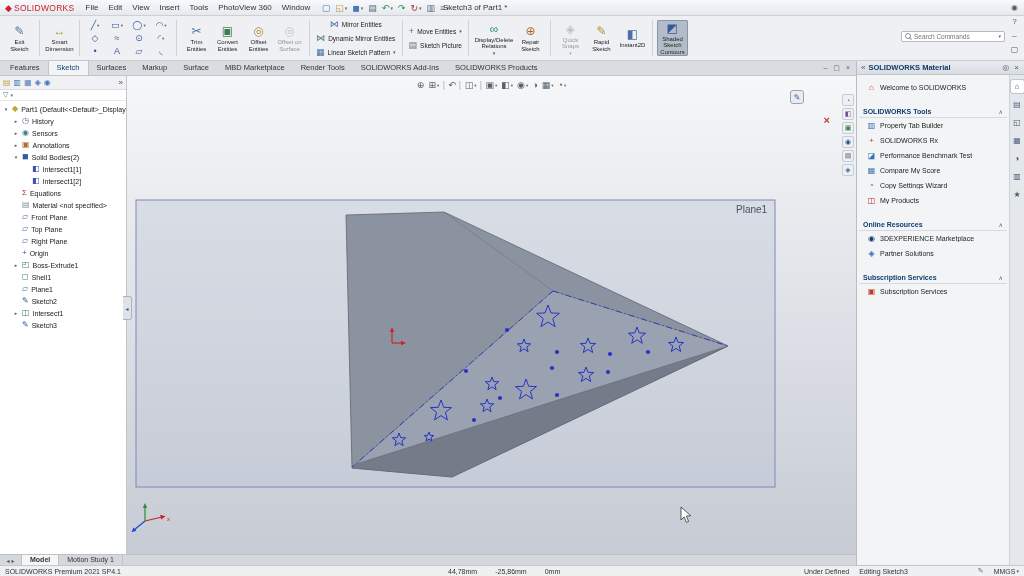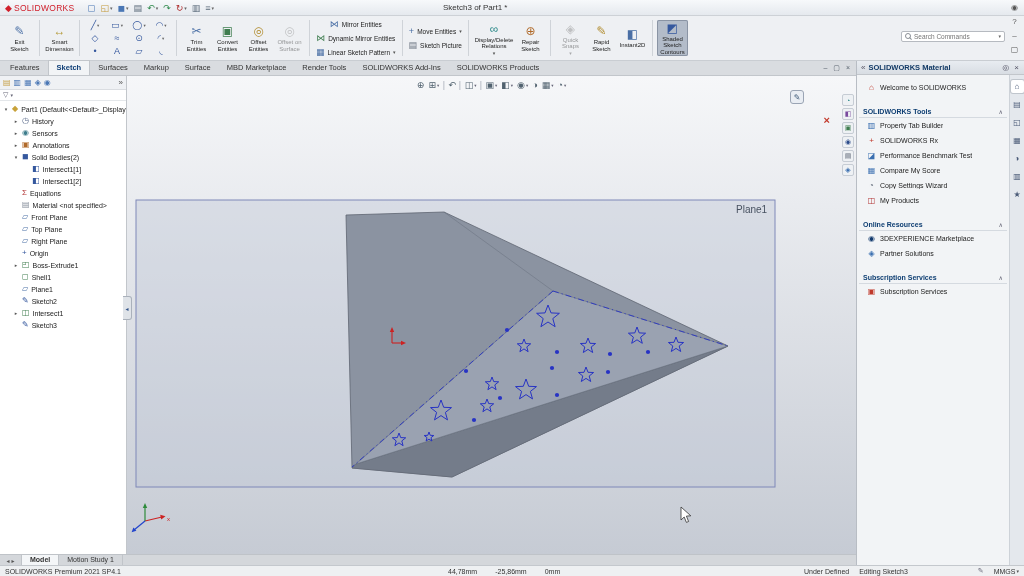--- a/index.html
+++ b/index.html
@@ -44,21 +44,21 @@
   .ecell.dd::after{content:"▾";font-size:4.5px;color:#666;}
   .rowcol{display:flex;flex-direction:column;justify-content:center;gap:3px;}
   .rowbtn{display:flex;align-items:center;gap:3px;font-size:6.5px;color:#222;padding:1px 2px;white-space:nowrap;}
   .ricn{font-size:9px;line-height:9px;}
   .rowbtn.dd::after{content:"▾";font-size:5px;color:#555;}
 
   
   #tabrow{position:absolute;left:0;top:61px;width:856px;height:15px;background:#d9dce0;border-bottom:1px solid #c2c6cb;display:flex;align-items:flex-end;z-index:5;}
   #tab-items{display:flex;height:15px;align-items:flex-end;padding-left:2px;}
   .tab{padding:0 8px;font-size:7.5px;line-height:14px;color:#333;white-space:nowrap;}
-  .tab.active{background:#f2f4f6;color:#0f3f77;font-weight:bold;border:1px solid #c2c6cb;border-bottom:none;}
+  .tab.active{background:#f2f4f6;color:#0f3f77;font-weight:normal;border:1px solid #c2c6cb;border-bottom:none;}
   #doc-controls{margin-left:auto;display:flex;align-items:center;padding-right:6px;gap:6px;}
   .dwbtn{font-size:7px;color:#5a646f;line-height:14px;}
 
   
   #leftpanel{position:absolute;left:0;top:76px;width:127px;height:478px;background:#fff;border-right:1px solid #c2c6cb;z-index:4;}
   #panel-tabs{height:14px;background:#eff1f4;border-bottom:1px solid #dadde1;display:flex;align-items:center;gap:3px;padding:0 3px;}
   .ptab{font-size:8px;line-height:13px;}
   .ptab[data-name="panel-overflow-tab"]{margin-left:auto;color:#555;}
   #filter-row{height:11px;border-bottom:1px solid #e4e7ea;display:flex;align-items:center;padding:0 3px;gap:2px;}
   .filter-ico{font-size:7px;color:#667;}
@@ -126,20 +126,29 @@
 </head>
 <body>
 
 <div id="app" data-name="solidworks-window">
 
   <div id="menubar" data-name="menu-bar">
     <div class="brand" data-name="solidworks-logo">
       <span class="brand-ico" data-name="solidworks-logo-icon">◆</span>
       <span class="brand-txt" data-name="brand-text">SOLIDWORKS</span>
     </div>
+    <div id="menu-items" data-name="menu-items">
+        <div class="mitem" data-name="menu-file">File</div>
+        <div class="mitem" data-name="menu-edit">Edit</div>
+        <div class="mitem" data-name="menu-view">View</div>
+        <div class="mitem" data-name="menu-insert">Insert</div>
+        <div class="mitem" data-name="menu-tools">Tools</div>
+        <div class="mitem" data-name="menu-photoview-360">PhotoView 360</div>
+        <div class="mitem" data-name="menu-window">Window</div>
+      </div>
     <div id="quick-icons" data-name="quick-access-toolbar">
         <div class="qbtn" data-name="new-file-button">
           <span class="qico" data-name="new-file-icon" style="color: rgb(74, 119, 181);">▢</span>
         </div>
         <div class="qbtn dd" data-name="open-file-button">
           <span class="qico" data-name="open-file-icon" style="color: rgb(196, 154, 58);">◱</span>
         </div>
         <div class="qbtn dd" data-name="save-button">
           <span class="qico" data-name="save-icon" style="color: rgb(74, 119, 181);">◼</span>
         </div>

